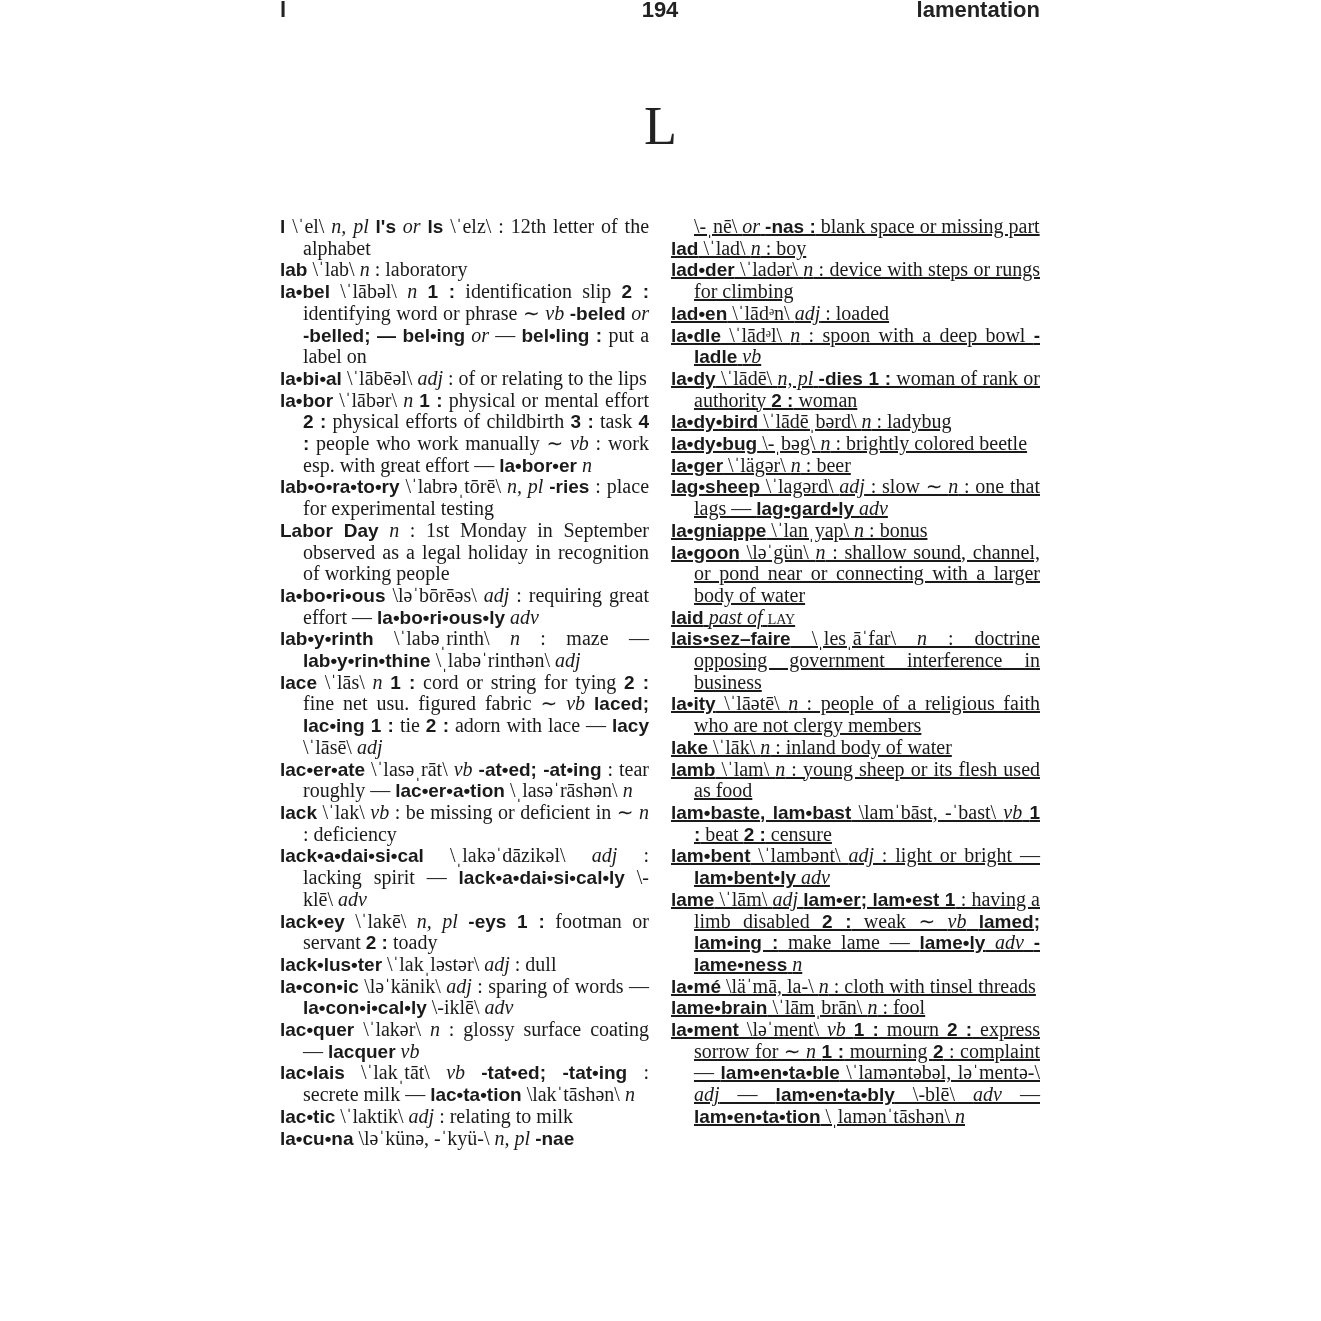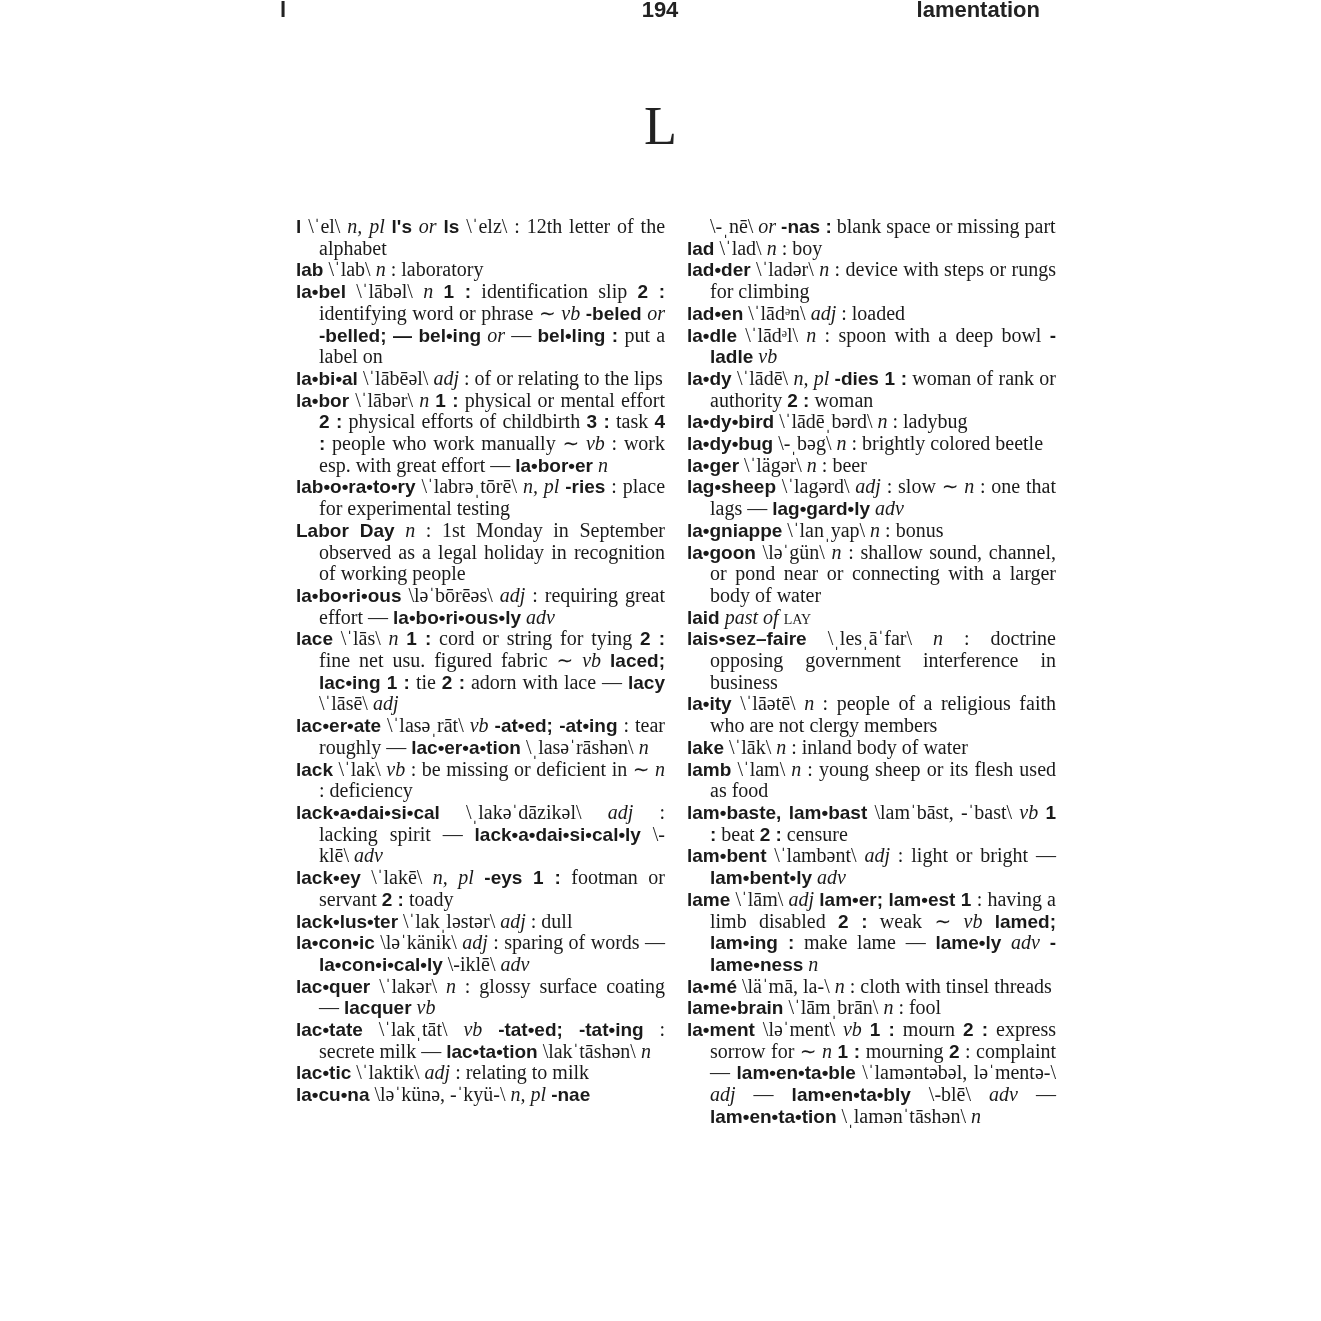--- a/index.html
+++ b/index.html
@@ -10,24 +10,24 @@
   }
   .rh-left { position: absolute; left: 0; top: 0; }
   .rh-center { position: absolute; left: 0; width: 100%; text-align: center; top: 0; }
   .rh-right { position: absolute; right: 0; top: 0; }
   .letter-head {
     position: absolute; top: 96px; left: 0; width: 1321px; text-align: center;
     font-family: "Liberation Serif", serif; font-size: 54px; color: #222; line-height: 60px;
   }
   .col {
     position: absolute; top: 216px; width: 369px;
-    font-family: "Liberation Serif", serif; font-size: 20px; line-height: 21.7px; margin-left: 16px;
+    font-family: "Liberation Serif", serif; font-size: 20px; line-height: 21.7px;
   }
   .col-left { left: 280px; }
-  .col-right { left: 671px; }
+  .col-right { left: 671px; text-decoration: underline; }
   .entry { text-indent: -23px; padding-left: 23px; text-align: justify; margin: 0; }
   .entry.cont { text-indent: 0; }
   .hw, .b { font-family: "Liberation Sans", sans-serif; font-weight: bold; font-size: 19px; }
   .i { font-style: italic; }
   .sc { font-variant: small-caps; }
 </style>
 </head>
 <body>
 
 <div class="running-head">
@@ -40,29 +40,30 @@
 
 <div class="col col-left">
     <p class="entry"><span class="hw">l</span> \ˈel\ <span class="i">n, pl</span> <span class="b">l's</span> <span class="i">or</span> <span class="b">ls</span> \ˈelz\ : 12th letter of the alphabet</p>
     <p class="entry"><span class="hw">lab</span> \ˈlab\ <span class="i">n</span> : laboratory</p>
     <p class="entry"><span class="hw">la•bel</span> \ˈlābəl\ <span class="i">n</span>  <span class="b">1 :</span> identification slip  <span class="b">2 :</span> identifying word or phrase ∼ <span class="i">vb</span> <span class="b">-beled</span> <span class="i">or</span> <span class="b">-belled; — bel•ing</span> <span class="i">or</span> — <span class="b">bel•ling :</span> put a label on</p>
     <p class="entry"><span class="hw">la•bi•al</span> \ˈlābēəl\ <span class="i">adj</span> : of or relating to the lips</p>
     <p class="entry"><span class="hw">la•bor</span> \ˈlābər\ <span class="i">n</span>  <span class="b">1 :</span> physical or mental effort  <span class="b">2 :</span> physical efforts of childbirth  <span class="b">3 :</span> task  <span class="b">4 :</span> people who work manually ∼ <span class="i">vb</span> : work esp. with great effort — <span class="b">la•bor•er</span> <span class="i">n</span></p>
     <p class="entry"><span class="hw">lab•o•ra•to•ry</span> \ˈlabrəˌtōrē\ <span class="i">n, pl</span> <span class="b">-ries</span> : place for experimental testing</p>
     <p class="entry"><span class="hw">Labor Day</span> <span class="i">n</span> : 1st Monday in September observed as a legal holiday in recognition of working people</p>
     <p class="entry"><span class="hw">la•bo•ri•ous</span> \ləˈbōrēəs\ <span class="i">adj</span> : requiring great effort — <span class="b">la•bo•ri•ous•ly</span> <span class="i">adv</span></p>
+    <p class="entry"><span class="hw">lab•y•rinth</span> \ˈlabəˌrinth\ <span class="i">n</span> : maze — <span class="b">lab•y•rin•thine</span> \ˌlabəˈrinthən\ <span class="i">adj</span></p>
     <p class="entry"><span class="hw">lace</span> \ˈlās\ <span class="i">n</span>  <span class="b">1 :</span> cord or string for tying  <span class="b">2 :</span> fine net usu. figured fabric ∼ <span class="i">vb</span> <span class="b">laced; lac•ing  1 :</span> tie  <span class="b">2 :</span> adorn with lace — <span class="b">lacy</span> \ˈlāsē\ <span class="i">adj</span></p>
     <p class="entry"><span class="hw">lac•er•ate</span> \ˈlasəˌrāt\ <span class="i">vb</span> <span class="b">-at•ed; -at•ing</span> : tear roughly — <span class="b">lac•er•a•tion</span> \ˌlasəˈrāshən\ <span class="i">n</span></p>
     <p class="entry"><span class="hw">lack</span> \ˈlak\ <span class="i">vb</span> : be missing or deficient in ∼ <span class="i">n</span> : deficiency</p>
     <p class="entry"><span class="hw">lack•a•dai•si•cal</span> \ˌlakəˈdāzikəl\ <span class="i">adj</span> : lacking spirit — <span class="b">lack•a•dai•si•cal•ly</span> \-klē\ <span class="i">adv</span></p>
     <p class="entry"><span class="hw">lack•ey</span> \ˈlakē\ <span class="i">n, pl</span> <span class="b">-eys  1 :</span> footman or servant  <span class="b">2 :</span> toady</p>
     <p class="entry"><span class="hw">lack•lus•ter</span> \ˈlakˌləstər\ <span class="i">adj</span> : dull</p>
     <p class="entry"><span class="hw">la•con•ic</span> \ləˈkänik\ <span class="i">adj</span> : sparing of words — <span class="b">la•con•i•cal•ly</span> \-iklē\ <span class="i">adv</span></p>
     <p class="entry"><span class="hw">lac•quer</span> \ˈlakər\ <span class="i">n</span> : glossy surface coating — <span class="b">lacquer</span> <span class="i">vb</span></p>
-    <p class="entry"><span class="hw">lac•tate</span> \ˈlakˌtāt\ <span class="i">vb</span> <span class="b">-tat•ed; -tat•ing</span> : secrete milk — <span class="b">lac•ta•tion</span> \lakˈtāshən\ <span class="i">n</span></p>
+    <p class="entry"><span class="hw">lac•lais</span> \ˈlakˌtāt\ <span class="i">vb</span> <span class="b">-tat•ed; -tat•ing</span> : secrete milk — <span class="b">lac•ta•tion</span> \lakˈtāshən\ <span class="i">n</span></p>
     <p class="entry"><span class="hw">lac•tic</span> \ˈlaktik\ <span class="i">adj</span> : relating to milk</p>
     <p class="entry"><span class="hw">la•cu•na</span> \ləˈkünə, -ˈkyü-\ <span class="i">n, pl</span> <span class="b">-nae</span></p>
   </div>
 <div class="col col-right">
     <p class="entry cont" style="padding-left: 23px;">\-ˌnē\ <span class="i">or</span> <span class="b">-nas :</span> blank space or missing part</p>
     <p class="entry"><span class="hw">lad</span> \ˈlad\ <span class="i">n</span> : boy</p>
     <p class="entry"><span class="hw">lad•der</span> \ˈladər\ <span class="i">n</span> : device with steps or rungs for climbing</p>
     <p class="entry"><span class="hw">lad•en</span> \ˈlādᵊn\ <span class="i">adj</span> : loaded</p>
     <p class="entry"><span class="hw">la•dle</span> \ˈlādᵊl\ <span class="i">n</span> : spoon with a deep bowl <span class="b">-ladle</span> <span class="i">vb</span></p>
     <p class="entry"><span class="hw">la•dy</span> \ˈlādē\ <span class="i">n, pl</span> <span class="b">-dies  1 :</span> woman of rank or authority  <span class="b">2 :</span> woman</p>

